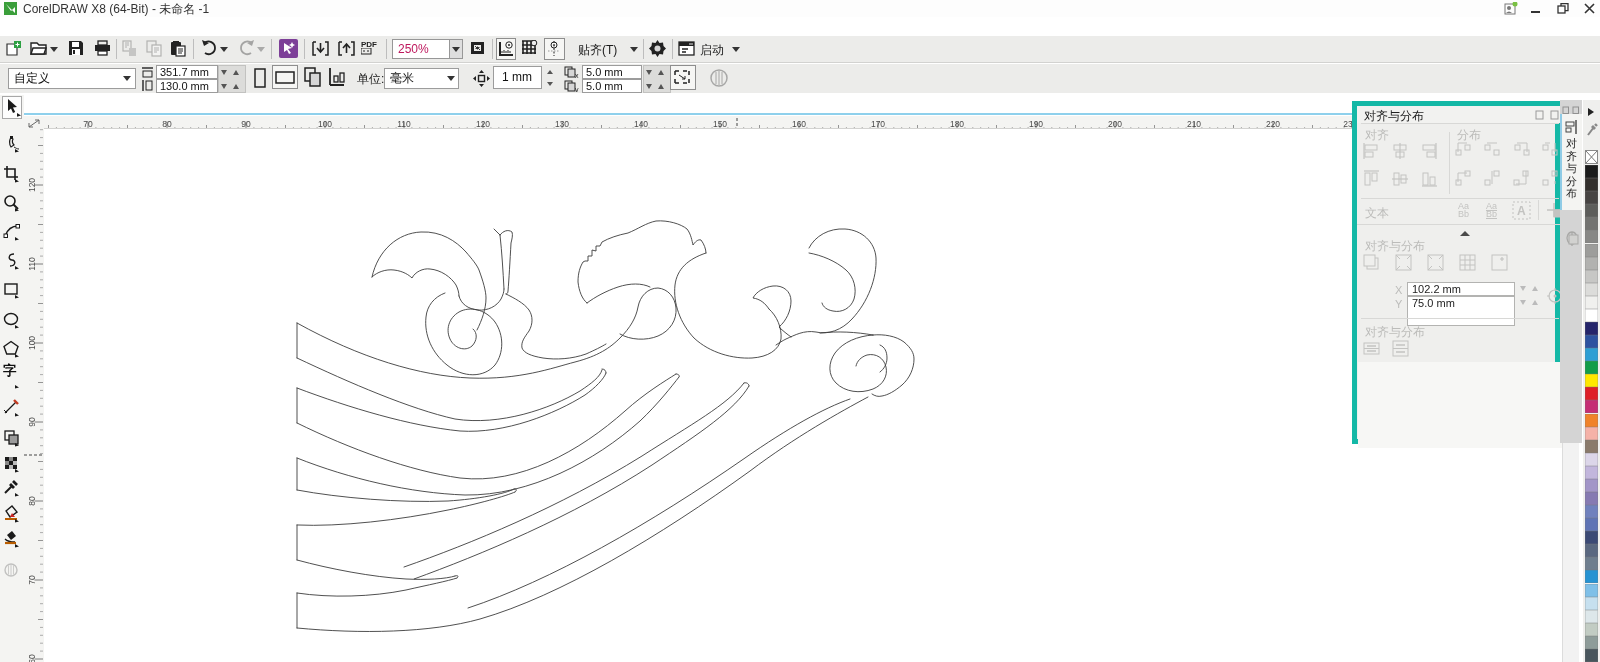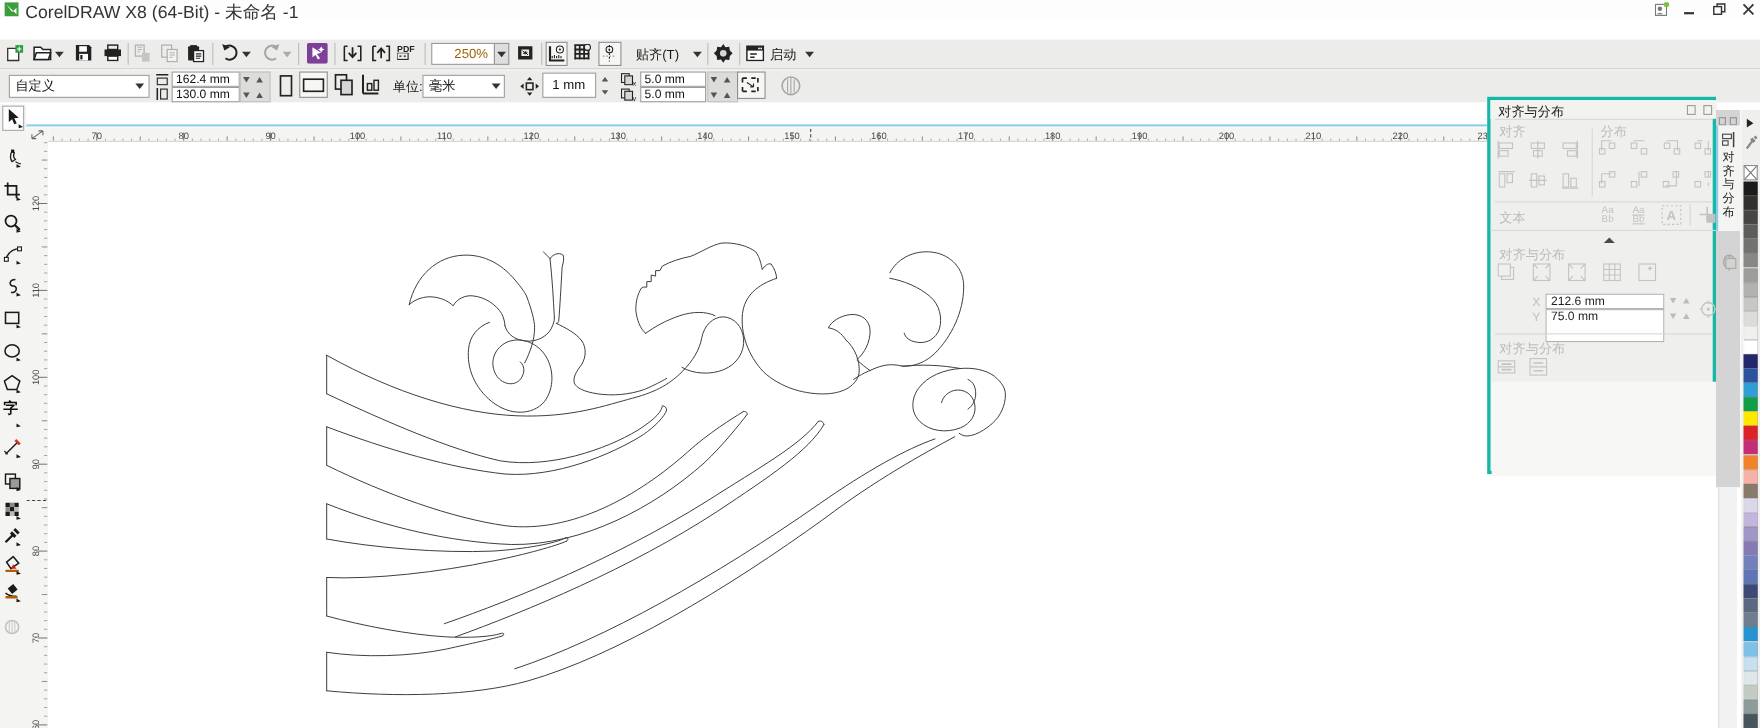--- a/index.html
+++ b/index.html
@@ -1,34 +1,34 @@
 <!DOCTYPE html>
 <html><head>
 <meta charset="utf-8">
 <style>
 * { margin:0; padding:0; box-sizing:border-box; }
 html,body { width:1600px; height:662px; overflow:hidden; font-family:"Liberation Sans",sans-serif; }
 #app { position:relative; width:1600px; height:662px; background:#fff; }
 .abs { position:absolute; }
 #titlebar { left:0; top:0; width:1600px; height:17px; background:#fdfdfd; }
-#titletext { left:23px; top:1px; font-size:16px; color:#333; }
+#titletext { left:23px; top:1px; font-size:12px; color:#333; }
 #menubar { left:0; top:17px; width:1600px; height:19px; background:#d4d4d4; border-bottom:1px solid #c2c2c2; }
 .menuitem { position:absolute; top:2px; font-size:12px; color:#1a1a1a; }
 #toolbar { left:0; top:0; width:1600px; height:0; overflow:visible; z-index:5; }
 #toolbarbg { left:0; top:36px; width:1600px; height:27px; background:#ececea; border-bottom:1px solid #d2d2d0; }
 #propbar { left:0; top:0; width:1600px; height:0; overflow:visible; z-index:5; }
 #propbarbg { left:0; top:64px; width:1600px; height:29px; background:#ececea; }
 #tabrow { left:0; top:93px; width:1600px; height:21px; background:#e4e4e2; }
 #tabline { left:0; top:113px; width:1352px; height:2px; background:#8ed0ec; }
 #hruler { left:44px; top:116px; width:1518px; height:12px; background:#f4f4f2; }
 #corner { left:24px; top:116px; width:20px; height:12px; background:#f4f4f2; }
 #toolbox { left:0; top:95px; width:24px; height:567px; background:#f4f4f2; }
 #vruler { left:24px; top:128px; width:20px; height:534px; background:#f4f4f2; }
 #canvas { left:44px; top:128px; width:1518px; height:534px; background:#ffffff; border-top:1px solid #d2d2d0; }
-#docker { left:1352px; top:88px; width:208px; height:343px; background:#efefed; border:3px solid #14b8a6;padding-left:32px; }
+#docker { left:1352px; top:101px; width:208px; height:343px; background:#efefed; border:5px solid #14b8a6;padding-left:32px; }
 #tabstrip { left:1560px; top:100px; width:22px; height:343px; background:#d4d4d4; }
 #vscroll { left:1562px; top:443px; width:17px; height:219px; background:#f2f2f2; border-left:1px solid #dcdcdc; }
 #palette { left:1583px; top:100px; width:17px; height:562px; background:#efefed; }
 .white-box { position:absolute; background:#fff; border:1px solid #9c9c9c; overflow:hidden; }
 .white-box span { display:block; }
 .sep { position:absolute; width:1px; background:#bdbdbd; }
 .gtxt { color:#1a1a1a; font-size:12px; position:absolute; }
 </style>
 </head>
 <body>
@@ -128,21 +128,21 @@
     <svg class="abs" style="left:338px;top:40px" width="17" height="17">
         <path d="M1 2 H4 M1 2 V15 H4 M13 2 H16 V15 H13" fill="none" stroke="#222" stroke-width="1.5"></path>
         <path d="M8.5 13 V5 M5 8 L8.5 4 L12 8" fill="none" stroke="#222" stroke-width="1.6"></path>
       </svg>
     <div class="abs" style="left:361px;top:41px;font-size:8px;font-weight:bold;color:#222;line-height:7px">PDF<br><svg width="12" height="7">
           <rect x="0" y="0" width="10" height="6" fill="none" stroke="#222"></rect>
           <path d="M2 3h2M6 3h2" stroke="#222"></path>
         </svg></div>
     <div class="sep" style="left:386px;top:39px;height:20px"></div>
     <div class="white-box" style="left:392px;top:39px;width:58px;height:20px;border-color:#979797">
-        <span style="font-size:12px;color:#a16207;margin-left:20px;line-height:18px">250%</span>
+        <span style="font-size:12px;color:#be185d;margin-left:5px;line-height:18px">250%</span>
       </div>
     <div class="abs" style="left:449px;top:39px;width:14px;height:20px;background:#dedede;border:1px solid #979797"><svg width="10" height="8" style="margin:5px 1px">
           <path d="M1 2 L5 7 L9 2 Z" fill="#333"></path>
         </svg></div>
     <svg class="abs" style="left:469px;top:40px" width="18" height="17">
         <path d="M2 2 H15 V14 H2 Z M5 5 h7 v6 h-7 z" fill="#222" fill-rule="evenodd"></path>
         <path d="M6 6 l2.5 2.5 m0 -2 v2 h-2 M11 10 l-2.5 -2.5 m0 2 v-2 h2" stroke="#222" stroke-width="0.9" fill="none"></path>
       </svg>
     <div class="sep" style="left:492px;top:39px;height:20px"></div>
     <div class="abs" style="left:496px;top:38px;width:20px;height:22px;background:#f6f6f4;border:1px solid #8e8e8e"></div>
@@ -194,21 +194,21 @@
       </svg>
     <svg class="abs" style="left:141px;top:66px" width="13" height="12">
         <path d="M1 2 H12" stroke="#222" stroke-width="1.4"></path>
         <rect x="2" y="5" width="9" height="6" fill="none" stroke="#222"></rect>
       </svg>
     <svg class="abs" style="left:141px;top:79px" width="13" height="13">
         <path d="M2 1 V12" stroke="#222" stroke-width="1.4"></path>
         <rect x="5" y="2" width="6" height="9" fill="none" stroke="#222"></rect>
       </svg>
     <div class="white-box" style="left:156px;top:65px;width:62px;height:14px;border-bottom-width:0.5px">
-        <span style="font-size:11px;color:#111;margin-left:3px;line-height:12px">162.4 mm</span>
+        <span style="font-size:11px;color:#111;margin-left:3px;line-height:12px">351.7 mm</span>
       </div>
     <div class="white-box" style="left:156px;top:79px;width:62px;height:14px;border-top-width:0.5px">
         <span style="font-size:11px;color:#111;margin-left:3px;line-height:12px">130.0 mm</span>
       </div>
     <div class="abs" style="left:218px;top:65px;width:28px;height:28px;background:#dcdcda;border:1px solid #c2c2c0"></div>
       <svg class="abs" style="left:220px;top:69px" width="22" height="7">
         <path d="M1 1 L4 6 L7 1 Z" fill="#555"></path>
         <path d="M13 6 L16 1 L19 6 Z" fill="#555"></path>
       </svg>
     <svg class="abs" style="left:220px;top:83px" width="22" height="7">
@@ -570,21 +570,21 @@
           <path d="M1 6 h15 M1 11 h15 M6 1 v15 M11 1 v15"></path>
         </g>
       <g transform="translate(128,0)">
           <rect x="1" y="1" width="15" height="15"></rect>
           <path d="M9 5 h4 M11 3 v4" stroke-width="1.2"></path>
         </g>
     </svg>
     <div class="abs" style="left:38px;top:178px;font-size:11px;color:#bcbcba">X</div>
     <div class="abs" style="left:38px;top:192px;font-size:11px;color:#bcbcba">Y</div>
     <div class="white-box" style="left:50px;top:176px;width:108px;height:14px;border-color:#b3b3b1">
-        <span style="font-size:11px;color:#222;margin-left:4px;line-height:12.5px">212.6 mm</span>
+        <span style="font-size:11px;color:#222;margin-left:4px;line-height:12.5px">102.2 mm</span>
       </div>
     <div class="white-box" style="left:50px;top:190px;width:108px;height:30px;border-color:#b3b3b1">
         <span style="font-size:11px;color:#222;margin-left:4px;line-height:12.5px">75.0 mm</span>
       </div>
     <svg class="abs" style="left:162px;top:179px" width="22" height="7">
         <path d="M1 1 L4 6 L7 1 Z" fill="#bbb"></path>
         <path d="M13 6 L16 1 L19 6 Z" fill="#bbb"></path>
       </svg>
     <svg class="abs" style="left:162px;top:193px" width="22" height="7">
         <path d="M1 1 L4 6 L7 1 Z" fill="#bbb"></path>

